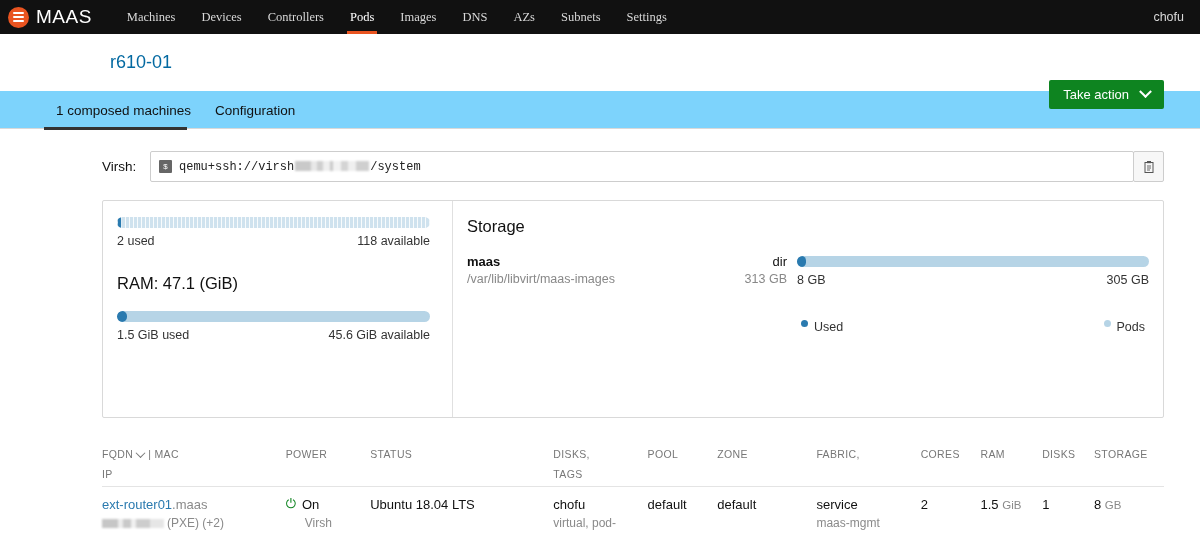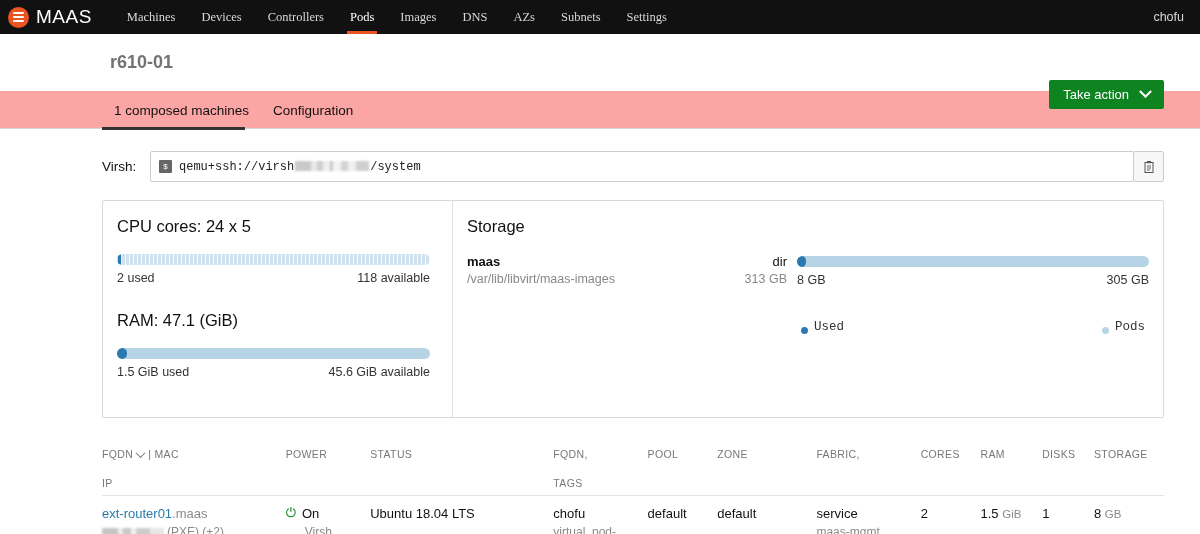--- a/index.html
+++ b/index.html
@@ -48,38 +48,38 @@
   }
 
   
   .page-header {
     height: 57px;
     background: #ffffff;
     display: flex; align-items: center;
     padding: 0 36px 0 110px;
     position: relative;
   }
-  .page-title { font-size: 18px; font-weight: 700; color: #737373; }
+  .page-title { font-size: 18px; font-weight: 400; color: #0369a1; }
   .take-action {
     position: absolute; right: 36px; top: 46px;
     background: #0e8420; color: #ffffff;
     border: none; border-radius: 2px;
     font-size: 13px; font-family: inherit;
     padding: 7px 14px;
     display: flex; align-items: center; gap: 12px;
     cursor: pointer;
   }
   .chev { width: 9px; height: 9px; border-right: 2px solid #fff; border-bottom: 2px solid #fff;
           transform: rotate(45deg) translate(-2px,-2px); }
 
   
   .tabs {
-    display: flex; padding-left: 102px;
+    display: flex; padding-left: 44px;
     border-bottom: 1px solid #d9d9d9;
-    background: #fca5a5;
+    background: #7dd3fc;
     height: 38px;
   }
   .tab {
     font-size: 13.5px; color: #111;
     padding: 0 12px; height: 38px;
     display: flex; align-items: center;
     cursor: pointer; position: relative;
   }
   .tab.active::after {
     content: ""; position: absolute; left: 0; right: 16px; bottom: -1px;
@@ -177,36 +177,36 @@
   .storage-line1 { display: flex; justify-content: space-between; font-size: 13px; }
   .storage-line2 { display: flex; justify-content: space-between; font-size: 12.5px; color: #888; margin-top: 3px; }
   .pool-name { font-weight: bold; color: #111; }
   .pool-type { color: #111; }
   .storage-meter { flex: 1; padding-top: 2px; }
   .legend {
     display: flex; justify-content: space-between;
     margin-top: 33px; font-size: 12.5px; color: #333;
     padding: 0 4px;
   }
-  .legend-item { display: flex; align-items: flex-end; gap: 6px; font-family: Liberation Mono, monospace; }
+  .legend-item { display: flex; align-items: flex-start; gap: 6px; }
   .dot { width: 7px; height: 7px; border-radius: 50%; display: inline-block; }
   .dot-used { background: #2a7aaf; }
   .dot-free { background: #b6d4e6; }
 
   
   .table-wrap { margin-top: 22px; }
   table { width: 100%; border-collapse: collapse; }
   thead th {
     font-size: 10.5px; font-weight: 400; color: #777;
     letter-spacing: 0.35px;
     text-align: left; vertical-align: top;
     padding: 8px 4px 6px 0;
     border-bottom: 1px solid #e4e4e4;
   }
-  thead th .sub { display: block; margin-top: 17px; }
+  thead th .sub { display: block; margin-top: 8px; }
   th.num, td.num { text-align: left; padding-right: 10px; }
   tbody td {
     font-size: 13px; color: #111;
     padding: 10px 4px 10px 0; vertical-align: top;
   }
   td .sub { display: block; font-size: 12px; color: #8a8a8a; margin-top: 4px; }
   .fqdn-link { color: #2a7aaf; text-decoration: none; cursor: pointer; }
   .fqdn-suffix { color: #8a8a8a; }
   .ip-redact {
     display: inline-block; vertical-align: middle;
@@ -277,21 +277,20 @@
         <line x1="5" y1="6" x2="9" y2="6" stroke="#555" stroke-width="0.9"></line>
         <line x1="5" y1="8" x2="9" y2="8" stroke="#555" stroke-width="0.9"></line>
         <line x1="5" y1="10" x2="8" y2="10" stroke="#555" stroke-width="0.9"></line>
       </svg>
     </div>
   </div>
 
   <div class="summary-card">
 
     <div class="card-left">
-      <div class="card-heading">CPU cores: 24 x 5</div>
       <div class="meter-block">
         <div class="bar-outer bar-striped">
           <div class="bar-fill" id="cpu-fill" style="width: 1.7%; background: rgb(42, 122, 175);"></div>
         </div>
         <div class="bar-labels">
           <span>2 used</span>
           <span>118 available</span>
         </div>
       </div>
 
@@ -347,21 +346,21 @@
     <table>
       <thead>
         <tr>
           <th style="width:185px">
             <span>FQDN</span><span class="caret"></span><span>| MAC</span>
             <span class="sub">IP</span>
           </th>
           <th style="width:85px">POWER</th>
           <th style="width:185px">STATUS</th>
           <th style="width:95px">
-            <span>FQDN,</span>
+            <span>DISKS,</span>
             <span class="sub">TAGS</span>
           </th>
           <th style="width:70px">POOL</th>
           <th style="width:100px">ZONE</th>
           <th style="width:105px">
             <span>FABRIC,</span>
             <span class="sub"></span>
           </th>
           <th class="num" style="width:60px">CORES</th>
           <th class="num" style="width:62px">RAM</th>

